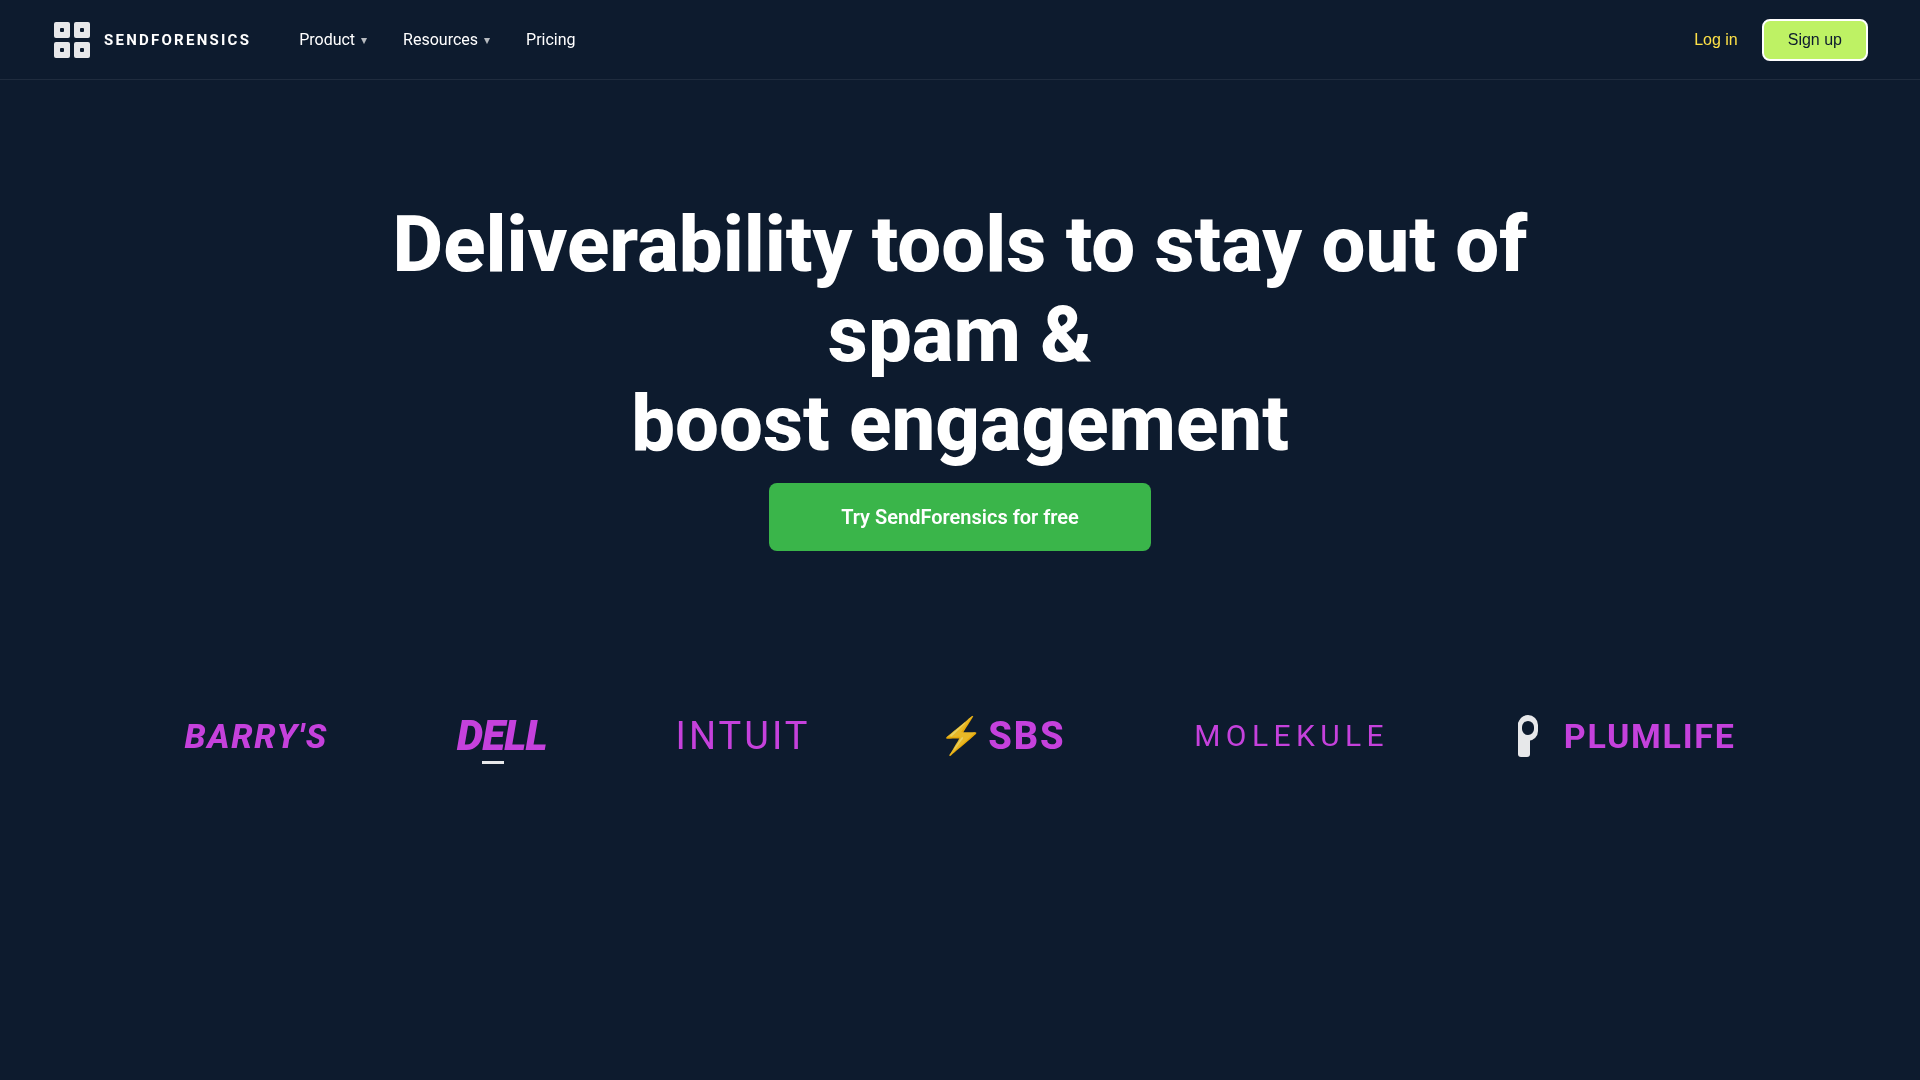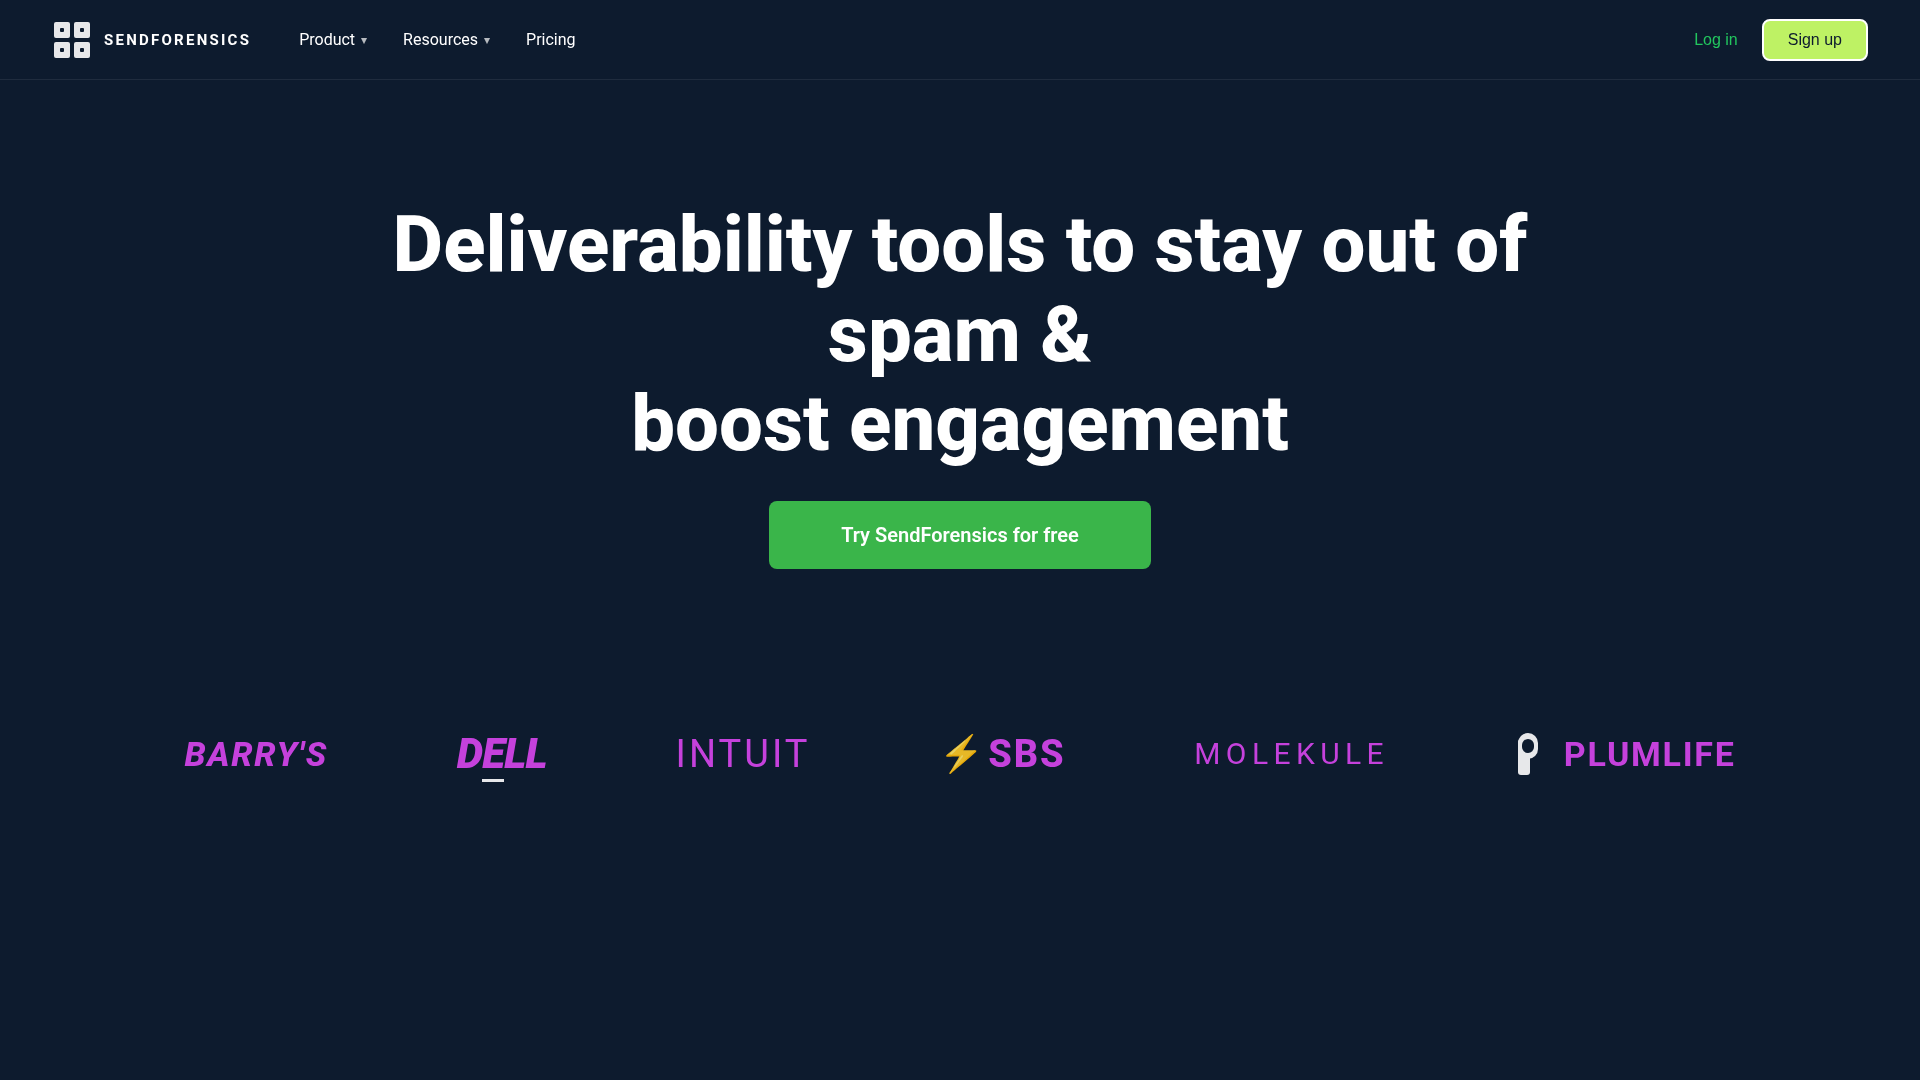--- a/index.html
+++ b/index.html
@@ -81,21 +81,21 @@
     }
 
     .nav-right {
       display: flex;
       align-items: center;
       gap: 24px;
     }
 
     .login-btn {
       font-size: 16px;
-      color: #22c55e;
+      color: #fde047;
       background: none;
       border: none;
       cursor: pointer;
       font-weight: 400;
     }
 
     .signup-btn {
       font-size: 16px;
       color: #0d1b2e;
       background-color: #bef264;
@@ -113,21 +113,21 @@
       align-items: center;
       text-align: center;
       padding: 120px 200px 80px;
     }
 
     .hero-title {
       font-size: 78px;
       font-weight: 800;
       line-height: 1.15;
       max-width: 1300px;
-      margin-bottom: 32px;
+      margin-bottom: 14px;
       color: #ffffff;
     }
 
     .hero-subtitle {
       font-size: 22px;
       color: rgba(255,255,255,0.75);
       max-width: 900px;
       line-height: 1.6;
       margin-bottom: 48px;
       font-weight: 400;

